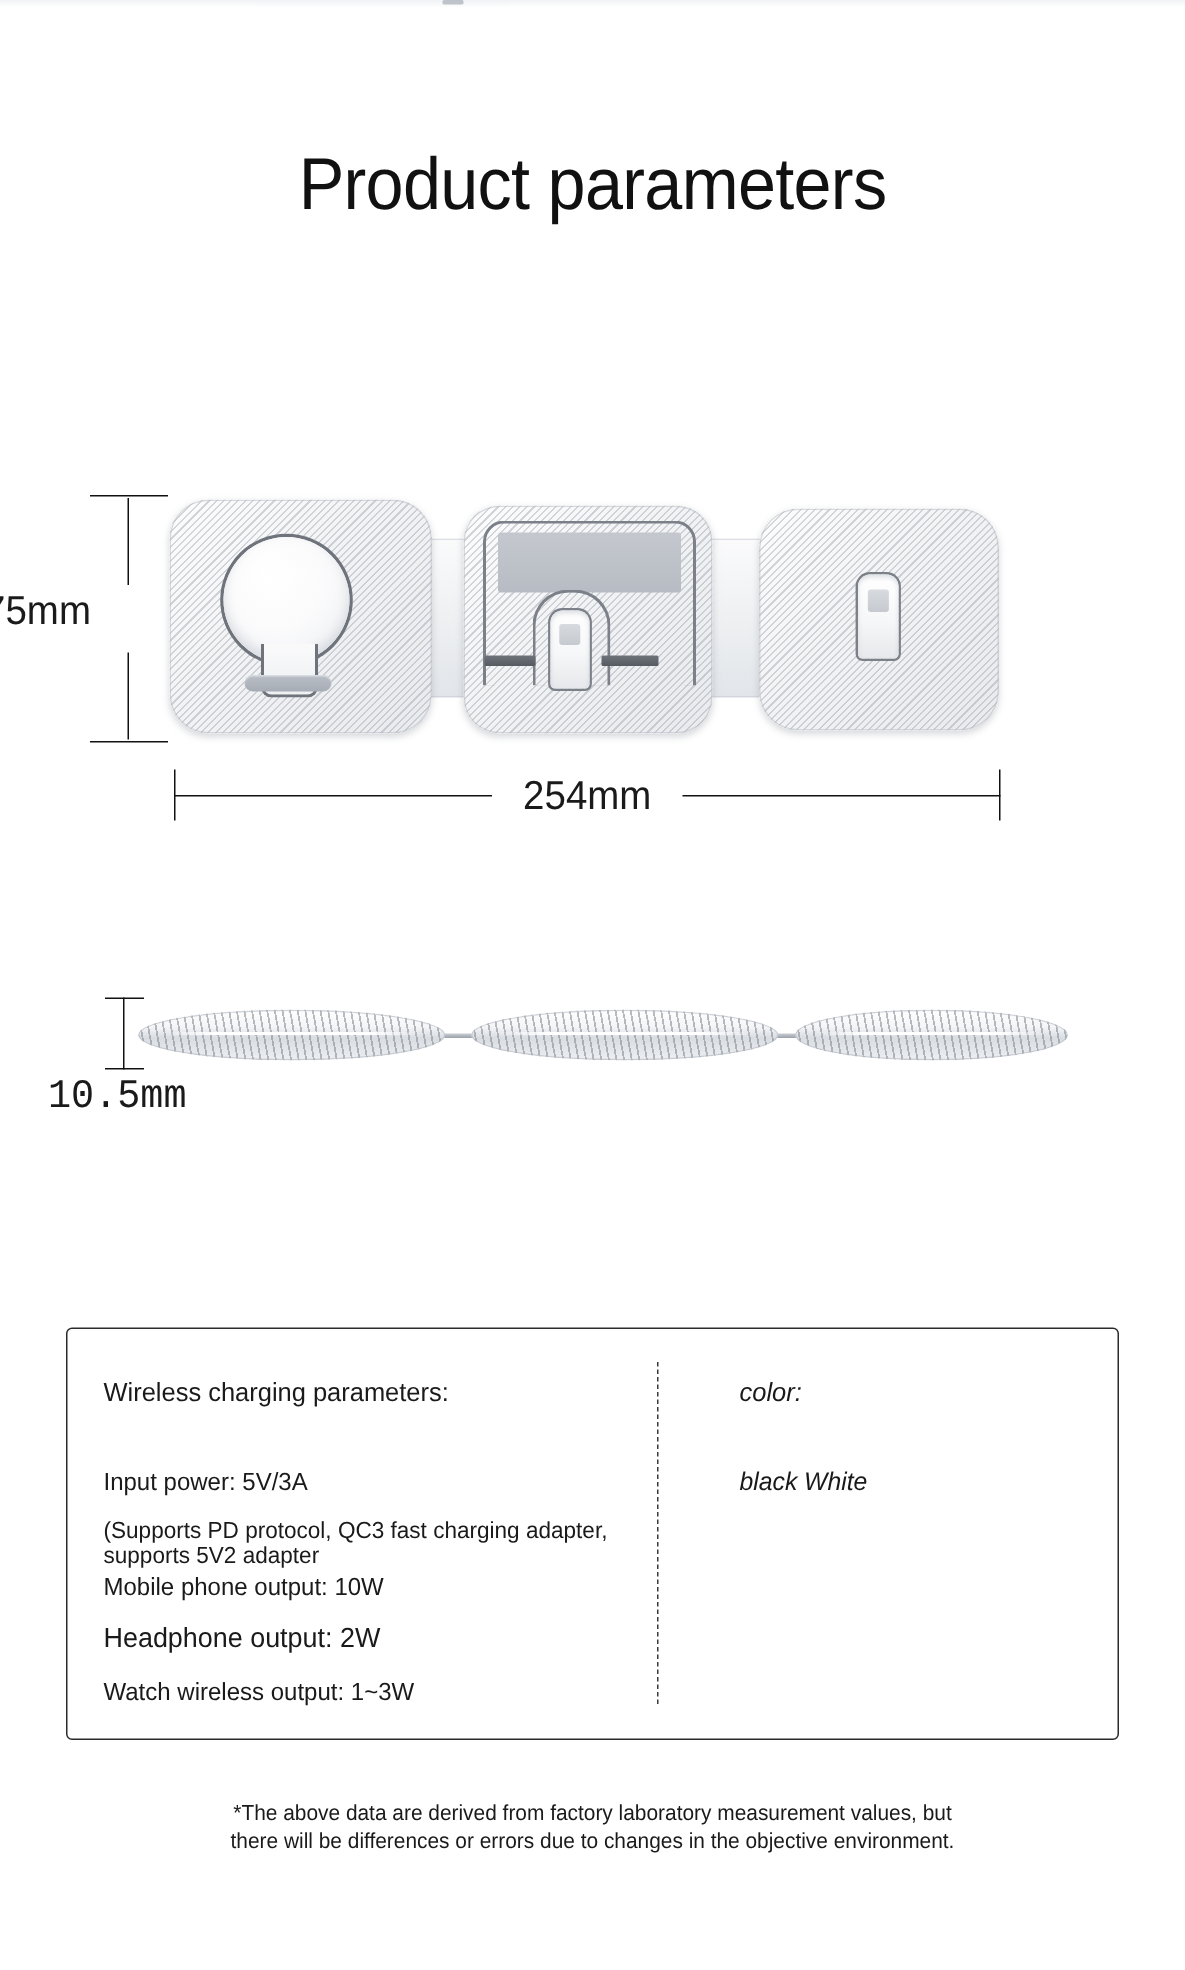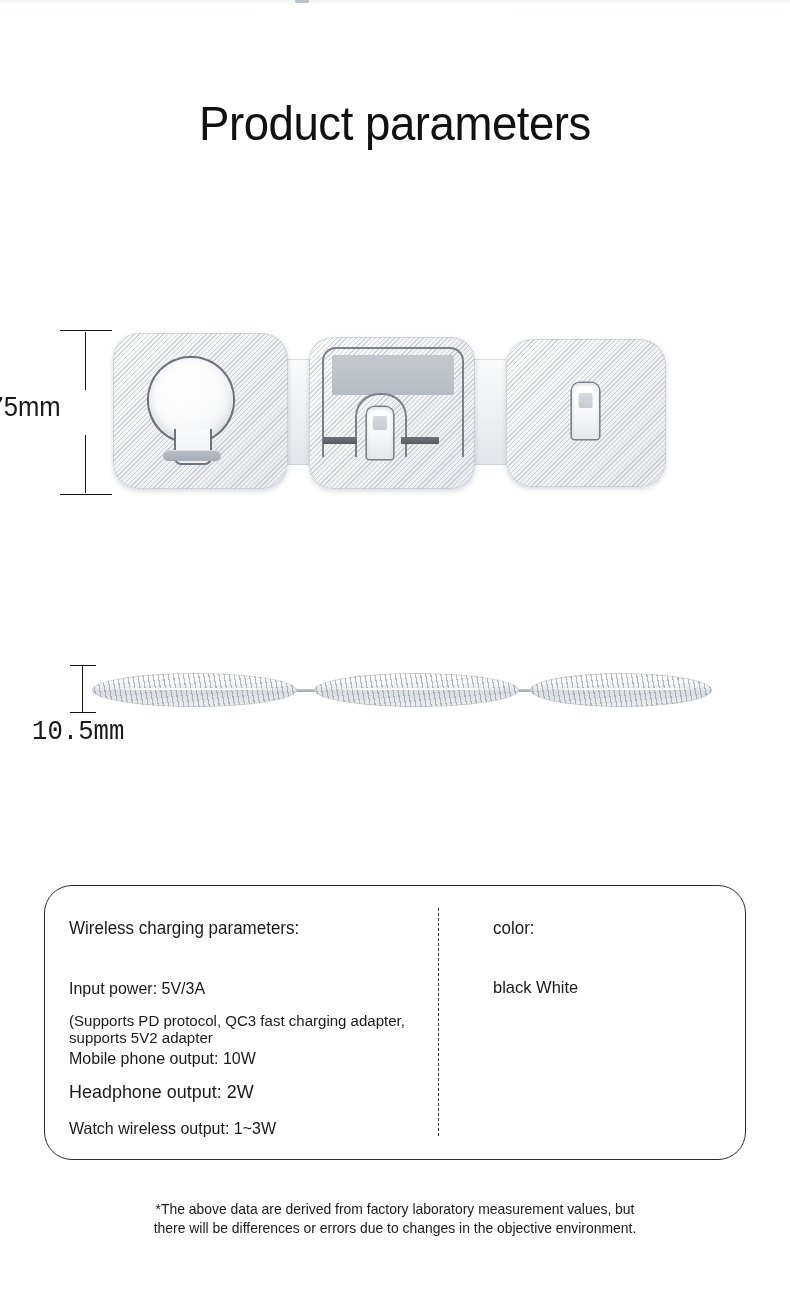--- a/index.html
+++ b/index.html
@@ -357,21 +357,21 @@
   .side-pad-3 { left: 438px; width: 182px; }
 
   
   .spec-panel {
     position: absolute;
     left: 44px;
     top: 885px;
     width: 702px;
     height: 275px;
     border: 1.4px solid #2b2b2b;
-    border-radius: 28px;
+    border-radius: 4px;
     box-sizing: border-box;
     background: #fff;
   }
   .spec-divider {
     position: absolute;
     left: 393px;
     top: 22px;
     width: 0;
     height: 228px;
     border-left: 1.6px dashed #3a3a3a;
@@ -380,20 +380,21 @@
     position: absolute;
     left: 24px;
     top: 30px;
     width: 350px;
   }
   .spec-right {
     position: absolute;
     left: 448px;
     top: 30px;
     width: 230px;
+    font-style: italic;
   }
   .spec-heading {
     font-size: 17.5px;
     line-height: 24px;
     color: #1a1a1a;
     margin: 0 0 36px 0;
     transform: scaleX(0.97);
     transform-origin: left center;
   }
   .spec-line {
@@ -473,20 +474,27 @@
       <div class="phone-shelf-l"></div>
       <div class="phone-shelf-r"></div>
       <div class="lightning lightning-mid"></div>
     </div>
 
     <div class="pad pad-right">
       <div class="lightning lightning-right"></div>
     </div>
   </div>
 
+  <div class="dim-h">
+    <div class="tick l"></div>
+    <div class="tick r"></div>
+    <div class="bar l"></div>
+    <div class="bar r"></div>
+    <div class="dim-h-label">254mm</div>
+  </div>
 </div>
 
 <div class="sideview">
   <div class="dim-t">
     <div class="cap top"></div>
     <div class="cap bot"></div>
     <div class="stem"></div>
   </div>
   <div class="dim-t-label">10.5mm</div>
 

